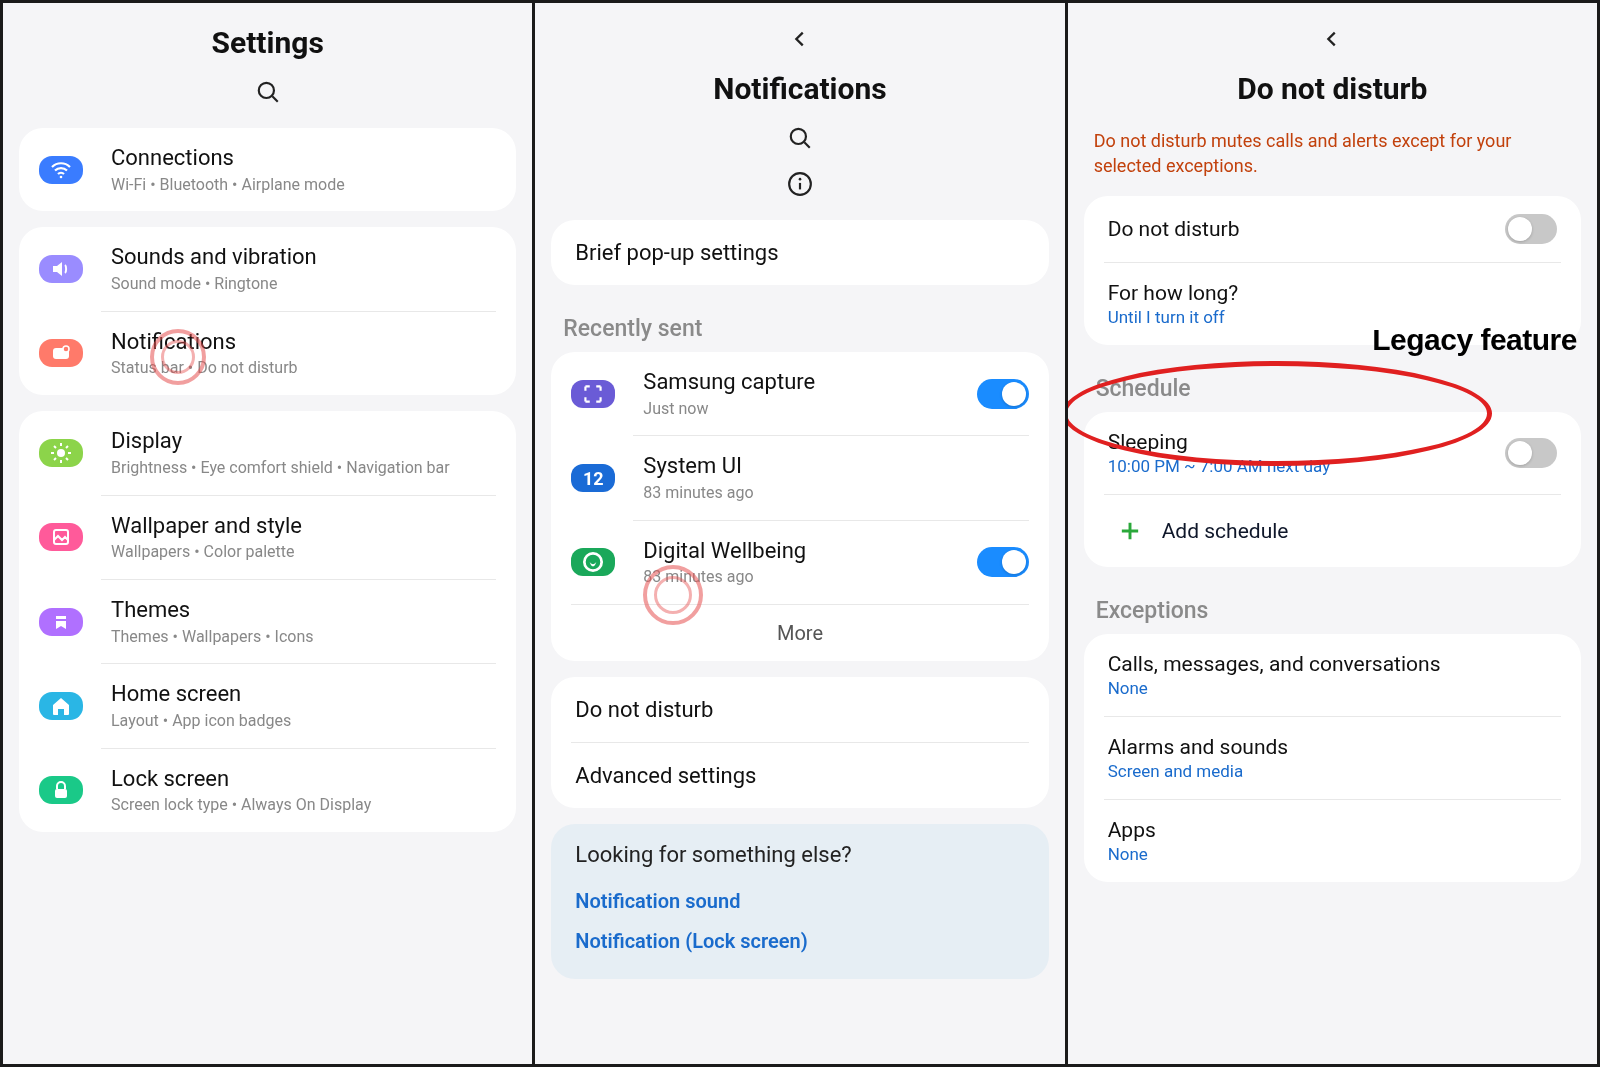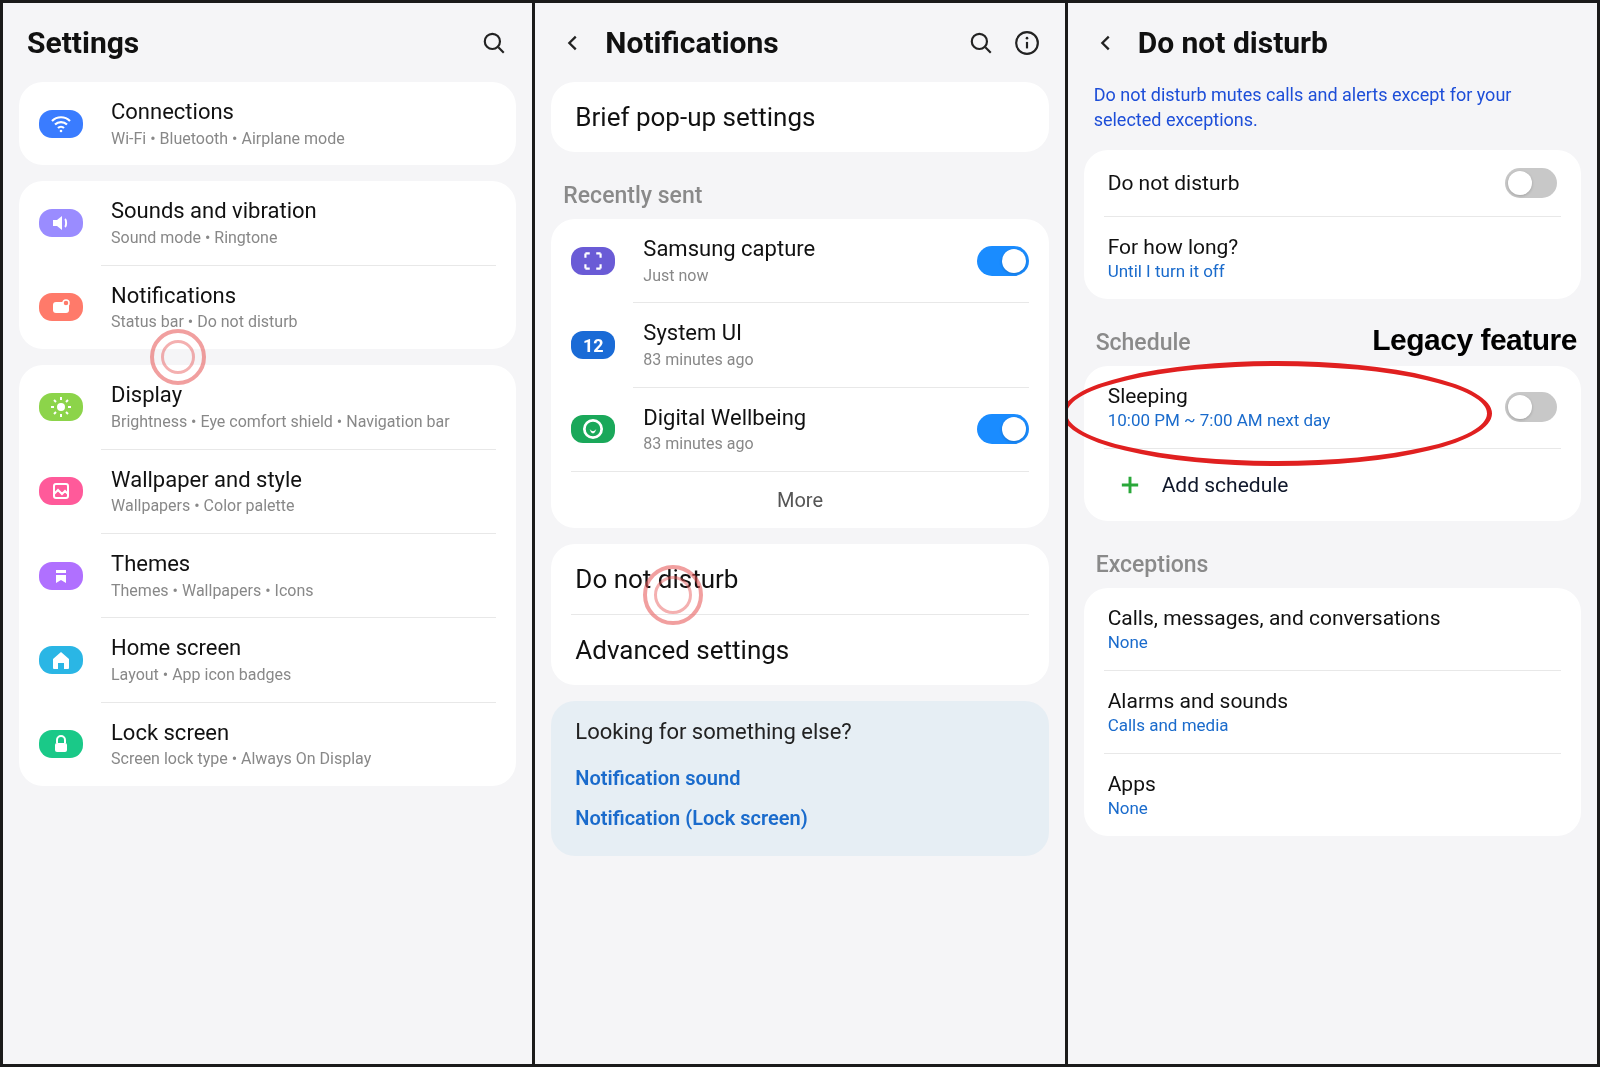--- a/index.html
+++ b/index.html
@@ -24,20 +24,21 @@
   flex-direction: column;
   overflow: hidden;
   position: relative;
 }
 .panel:last-child { border-right: none; }
 .header {
   display: flex;
   align-items: center;
   padding: 22px 24px 22px 24px;
   gap: 18px;
+  flex-direction: column;
 }
 .title {
   font-size: 30px;
   font-weight: 700;
   color: #111;
   flex: 1;
 }
 .header-icon {
   width: 28px;
   height: 28px;
@@ -99,21 +100,21 @@
   margin: 0 20px;
 }
 .section-label {
   font-size: 23px;
   color: #8a8a8a;
   padding: 14px 28px 6px 28px;
   font-weight: 500;
 }
 .simple-row {
   padding: 20px 24px;
-  font-size: 26px;
+  font-size: 22px;
   color: #111;
   cursor: pointer;
 }
 .toggle {
   width: 52px;
   height: 30px;
   border-radius: 15px;
   position: relative;
   flex-shrink: 0;
 }
@@ -151,21 +152,21 @@
 }
 .suggest-link {
   font-size: 20px;
   color: #1a6bcc;
   font-weight: 600;
   padding: 8px 0;
   cursor: pointer;
 }
 .desc {
   font-size: 18px;
-  color: #1d4ed8;
+  color: #c2410c;
   padding: 0 26px 18px 26px;
   line-height: 1.4;
 }
 .dnd-row {
   display: flex;
   align-items: center;
   padding: 18px 24px;
   gap: 16px;
   cursor: pointer;
 }
@@ -492,21 +493,21 @@
       <div class="dnd-row">
         <div class="dnd-text">
           <div class="dnd-title">Calls, messages, and conversations</div>
           <div class="dnd-sub">None</div>
         </div>
       </div>
       <div class="divider-full"></div>
       <div class="dnd-row">
         <div class="dnd-text">
           <div class="dnd-title">Alarms and sounds</div>
-          <div class="dnd-sub">Calls and media</div>
+          <div class="dnd-sub">Screen and media</div>
         </div>
       </div>
       <div class="divider-full"></div>
       <div class="dnd-row">
         <div class="dnd-text">
           <div class="dnd-title">Apps</div>
           <div class="dnd-sub">None</div>
         </div>
       </div>
     </div>

